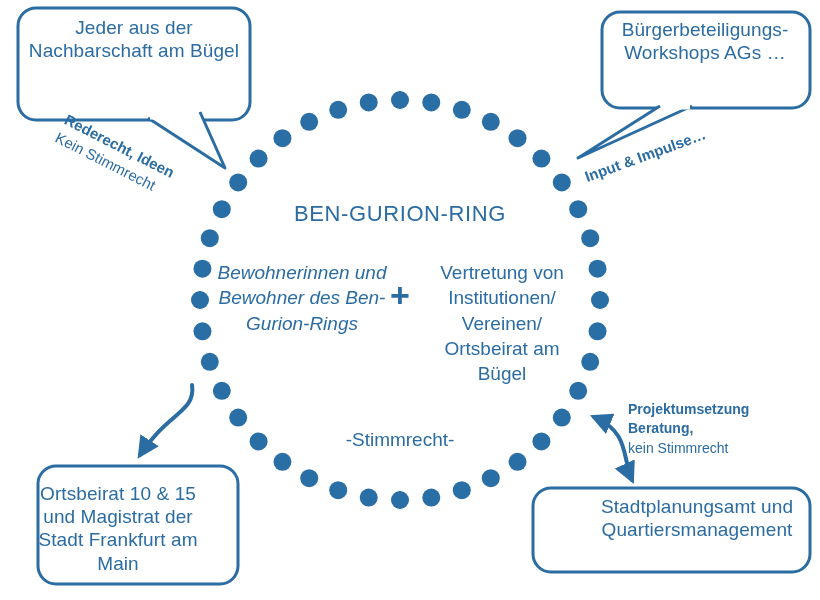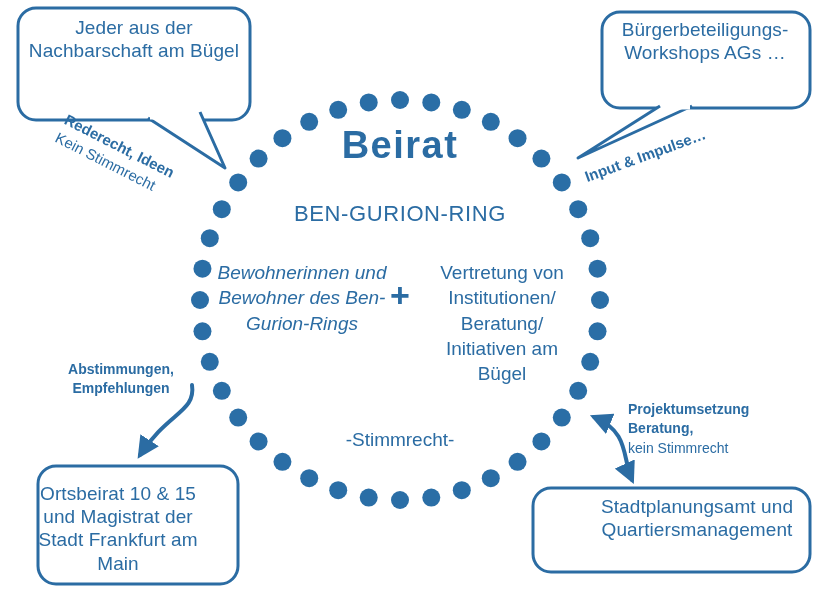--- a/index.html
+++ b/index.html
@@ -129,36 +129,34 @@
   </svg>
 
   <div class="txt box-text" id="box-tl-text">Jeder aus der Nachbarschaft am Bügel</div>
 
   <div class="txt box-text" id="box-tr-text">Bürgerbeteiligungs- Workshops AGs …</div>
 
   <div class="txt box-text" id="box-bl-text">Ortsbeirat 10 &amp; 15 und Magistrat der Stadt Frankfurt am Main</div>
 
   <div class="txt box-text" id="box-br-text">Stadtplanungsamt und Quartiersmanagement</div>
 
-  <div class="txt" id="title-main">Beirat</div>
   <div class="txt" id="title-sub2">BEN-GURION-RING</div>
 
   <div class="txt" id="col-left">Bewohnerinnen und Bewohner des Ben-Gurion-Rings</div>
   <div class="txt" id="plus-sign">+</div>
-  <div class="txt" id="col-right">Vertretung von Institutionen/ Beratung/ Initiativen am Bügel</div>
+  <div class="txt" id="col-right">Vertretung von Institutionen/ Vereinen/ Ortsbeirat am Bügel</div>
   <div class="txt" id="stimmrecht">-Stimmrecht-</div>
 
   <div class="lbl" id="lbl-rede">
     <span class="b">Rederecht, Ideen</span>
     <span class="n">Kein Stimmrecht</span>
   </div>
 
   <div class="lbl" id="lbl-input">Input &amp; Impulse…</div>
 
-  <div class="lbl" id="lbl-abst">Abstimmungen, Empfehlungen</div>
 
   <div class="lbl" id="lbl-berat">
     <span class="b">Projektumsetzung</span>
     <span class="b">Beratung,</span>
     <span class="n">kein Stimmrecht</span>
   </div>
 
 </div>
 
 </body></html>

